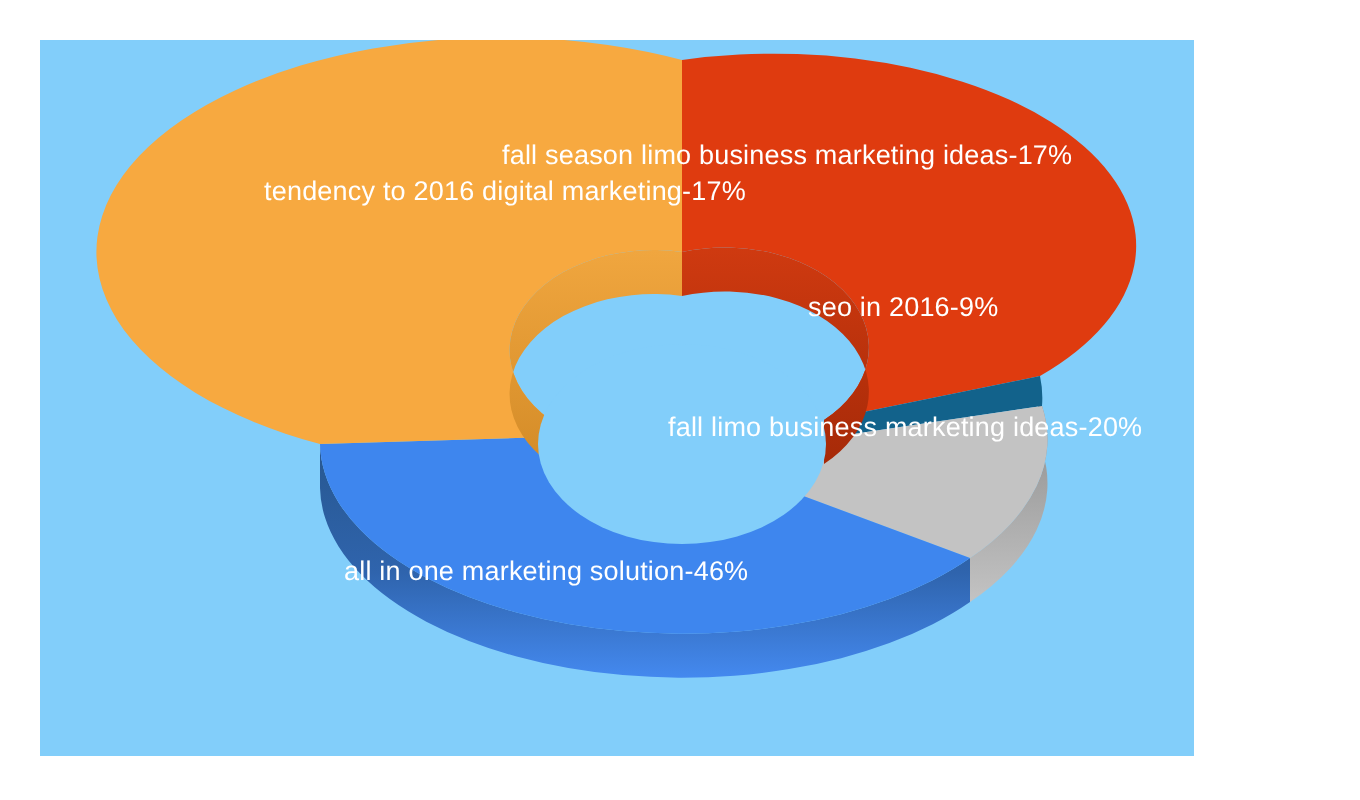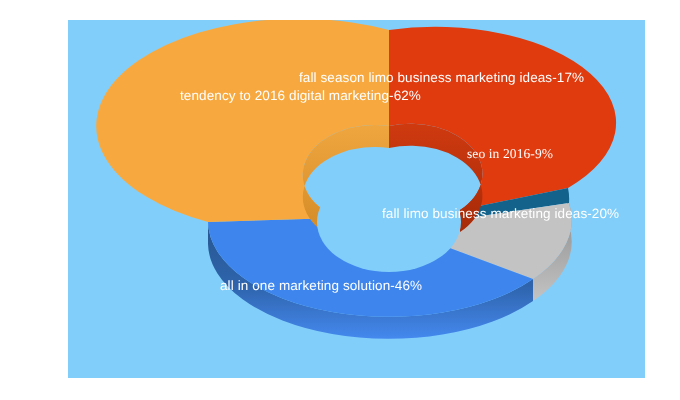--- a/index.html
+++ b/index.html
@@ -20,21 +20,20 @@
     background: #ffffff;
   }
   #plot-area {
     position: absolute;
     left: 20px;
     top: 20px;
     width: 577px;
     height: 358px;
     background: #82cefa;
     overflow: hidden;
-    margin-left: 48px;
   }
   #donut-svg {
     position: absolute;
     left: 0;
     top: 0;
     display: block;
   }
   .slice-label {
     position: absolute;
     color: #ffffff;
@@ -151,22 +150,22 @@
                  L 392 212
                  A 72 50 0 0 0 321 128
                  Z"></path>
       </g>
 
       <ellipse cx="321" cy="202" rx="72" ry="50" fill="#82cefa"></ellipse>
     </svg>
 
     <div class="slice-label" style="left: 231px; top: 50px;">fall season limo business marketing ideas-17%</div>
 
-    <div class="slice-label" style="left: 112px; top: 68px;">tendency to 2016 digital marketing-62%</div>
+    <div class="slice-label" style="left: 112px; top: 68px;">tendency to 2016 digital marketing-17%</div>
 
-    <div class="slice-label" style="left: 399px; top: 126px; font-family: Liberation Serif, serif;">seo in 2016-9%</div>
+    <div class="slice-label" style="left: 384px; top: 126px;">seo in 2016-9%</div>
 
     <div class="slice-label" style="left: 314px; top: 186px;">fall limo business marketing ideas-20%</div>
 
     <div class="slice-label" style="left: 152px; top: 258px; text-align: center;">all in one marketing solution-46%</div>
 
   </div>
 </div>
 
 </body></html>

